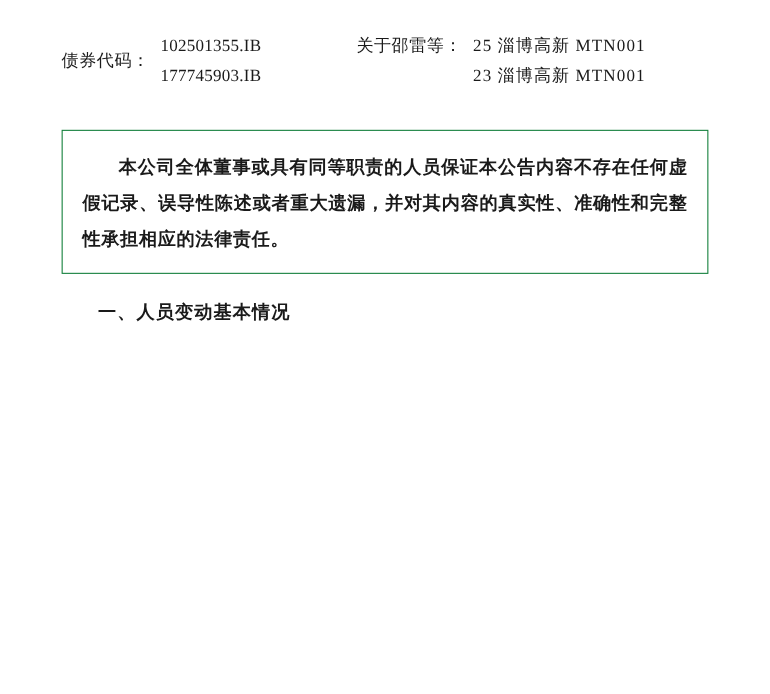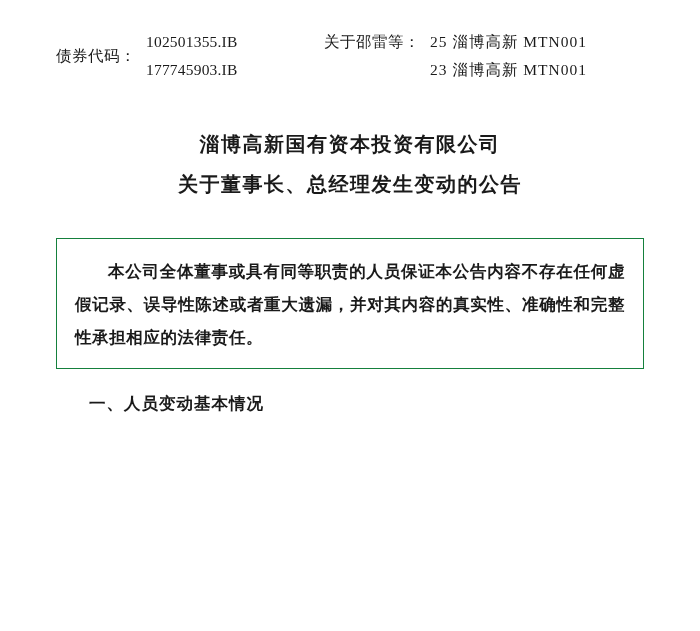--- a/index.html
+++ b/index.html
@@ -127,24 +127,20 @@
     </div>
     <div class="header-col-right">
       <span class="hdr-label">关于邵雷等：</span>
       <span class="hdr-values right">
         <span>25 淄博高新 MTN001</span>
         <span>23 淄博高新 MTN001</span>
       </span>
     </div>
   </div>
 
-  <div class="title-block">
-    <div class="title-line">淄博高新国有资本投资有限公司</div>
-    <div class="title-line">关于董事长、总经理发生变动的公告</div>
-  </div>
 
   <div class="statement-box">
     <p>本公司全体董事或具有同等职责的人员保证本公告内容不存在任何虚假记录、误导性陈述或者重大遗漏，并对其内容的真实性、准确性和完整性承担相应的法律责任。</p>
   </div>
 
   <div class="section-heading">一、人员变动基本情况</div>
 
 
 </div>
 

